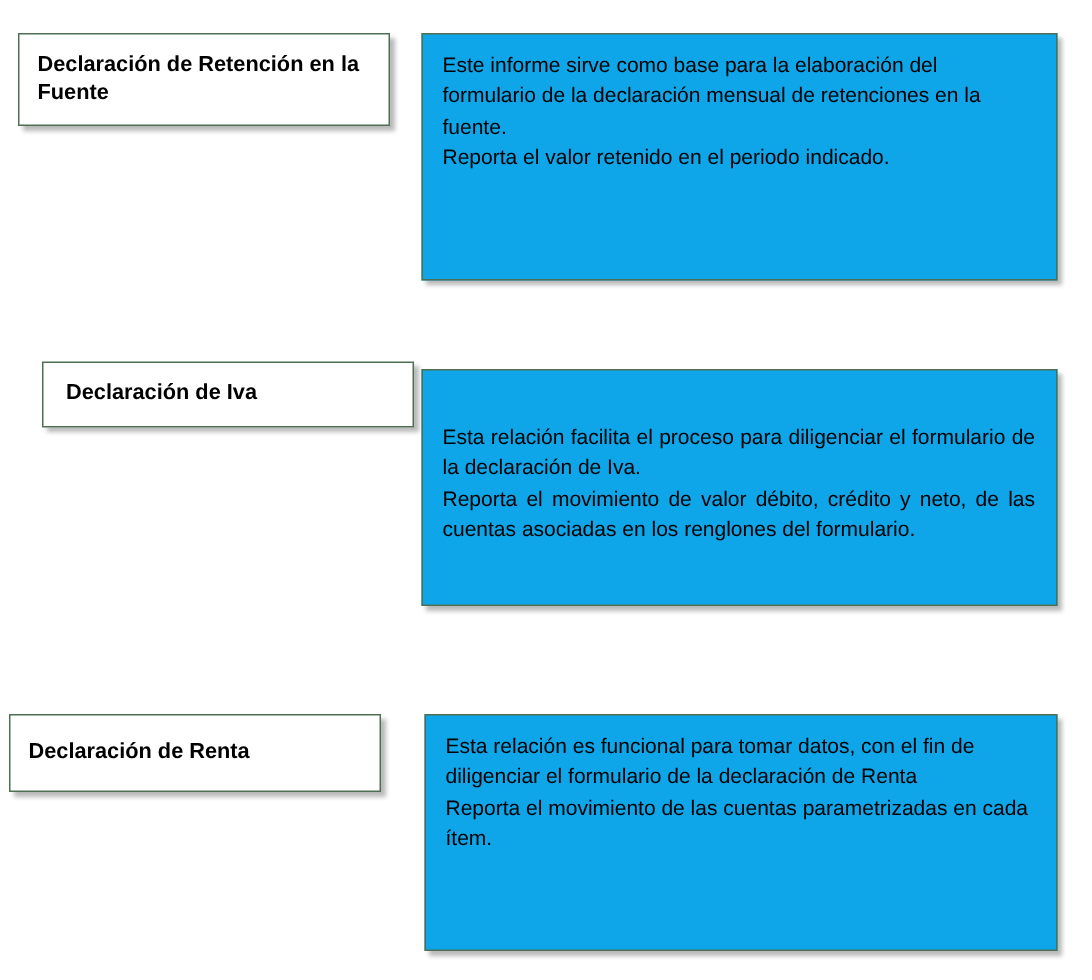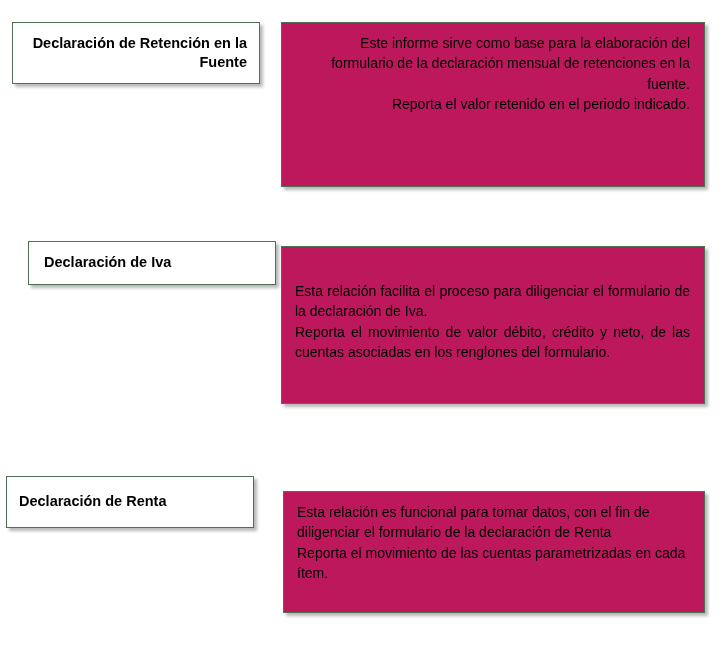--- a/index.html
+++ b/index.html
@@ -38,49 +38,49 @@
   .label-box .label-text {
     font-weight: bold;
     font-size: 14.5px;
     line-height: 1.32;
     color: #000000;
   }
   .desc-box {
     position: absolute;
     box-sizing: border-box;
     border: 1px solid #4f6f52;
-    background: #be185d;
+    background: #0ea5e9;
     box-shadow: 3px 3px 3px rgba(0,0,0,0.28);
     padding: 10px 14px 10px 13px;
   }
   .desc-box p {
     margin: 0;
     font-size: 14px;
     line-height: 1.45;
     color: #000000;
   }
   .desc-box.justify p {
     text-align: justify;
     margin-top: 24px;
   }
 
   
-  #row-1 { top: 22px; height: 165px; text-align: right; }
+  #row-1 { top: 22px; height: 165px; }
   #label-box-1 { left: 12px; top: 0px; width: 248px; height: 62px; }
   #desc-box-1 { left: 281px; top: 0px; width: 424px; height: 165px; }
 
   
   #row-2 { top: 241px; height: 163px; }
   #label-box-2 { left: 28px; top: 0px; width: 248px; height: 44px; padding-left: 15px; }
   #desc-box-2 { left: 281px; top: 5px; width: 424px; height: 158px; }
 
   
   #row-3 { top: 476px; height: 158px; }
   #label-box-3 { left: 6px; top: 0px; width: 248px; height: 52px; text-align: right; }
-  #desc-box-3 { left: 283px; top: 0px; width: 422px; height: 122px; margin-top: 15px; }
+  #desc-box-3 { left: 283px; top: 0px; width: 422px; height: 158px; }
 </style>
 </head>
 <body>
 
 <div class="page">
 
   <div class="row" id="row-1">
     <div class="label-box" id="label-box-1">
       <span class="label-text">Declaración de Retención en la Fuente</span>
     </div>

